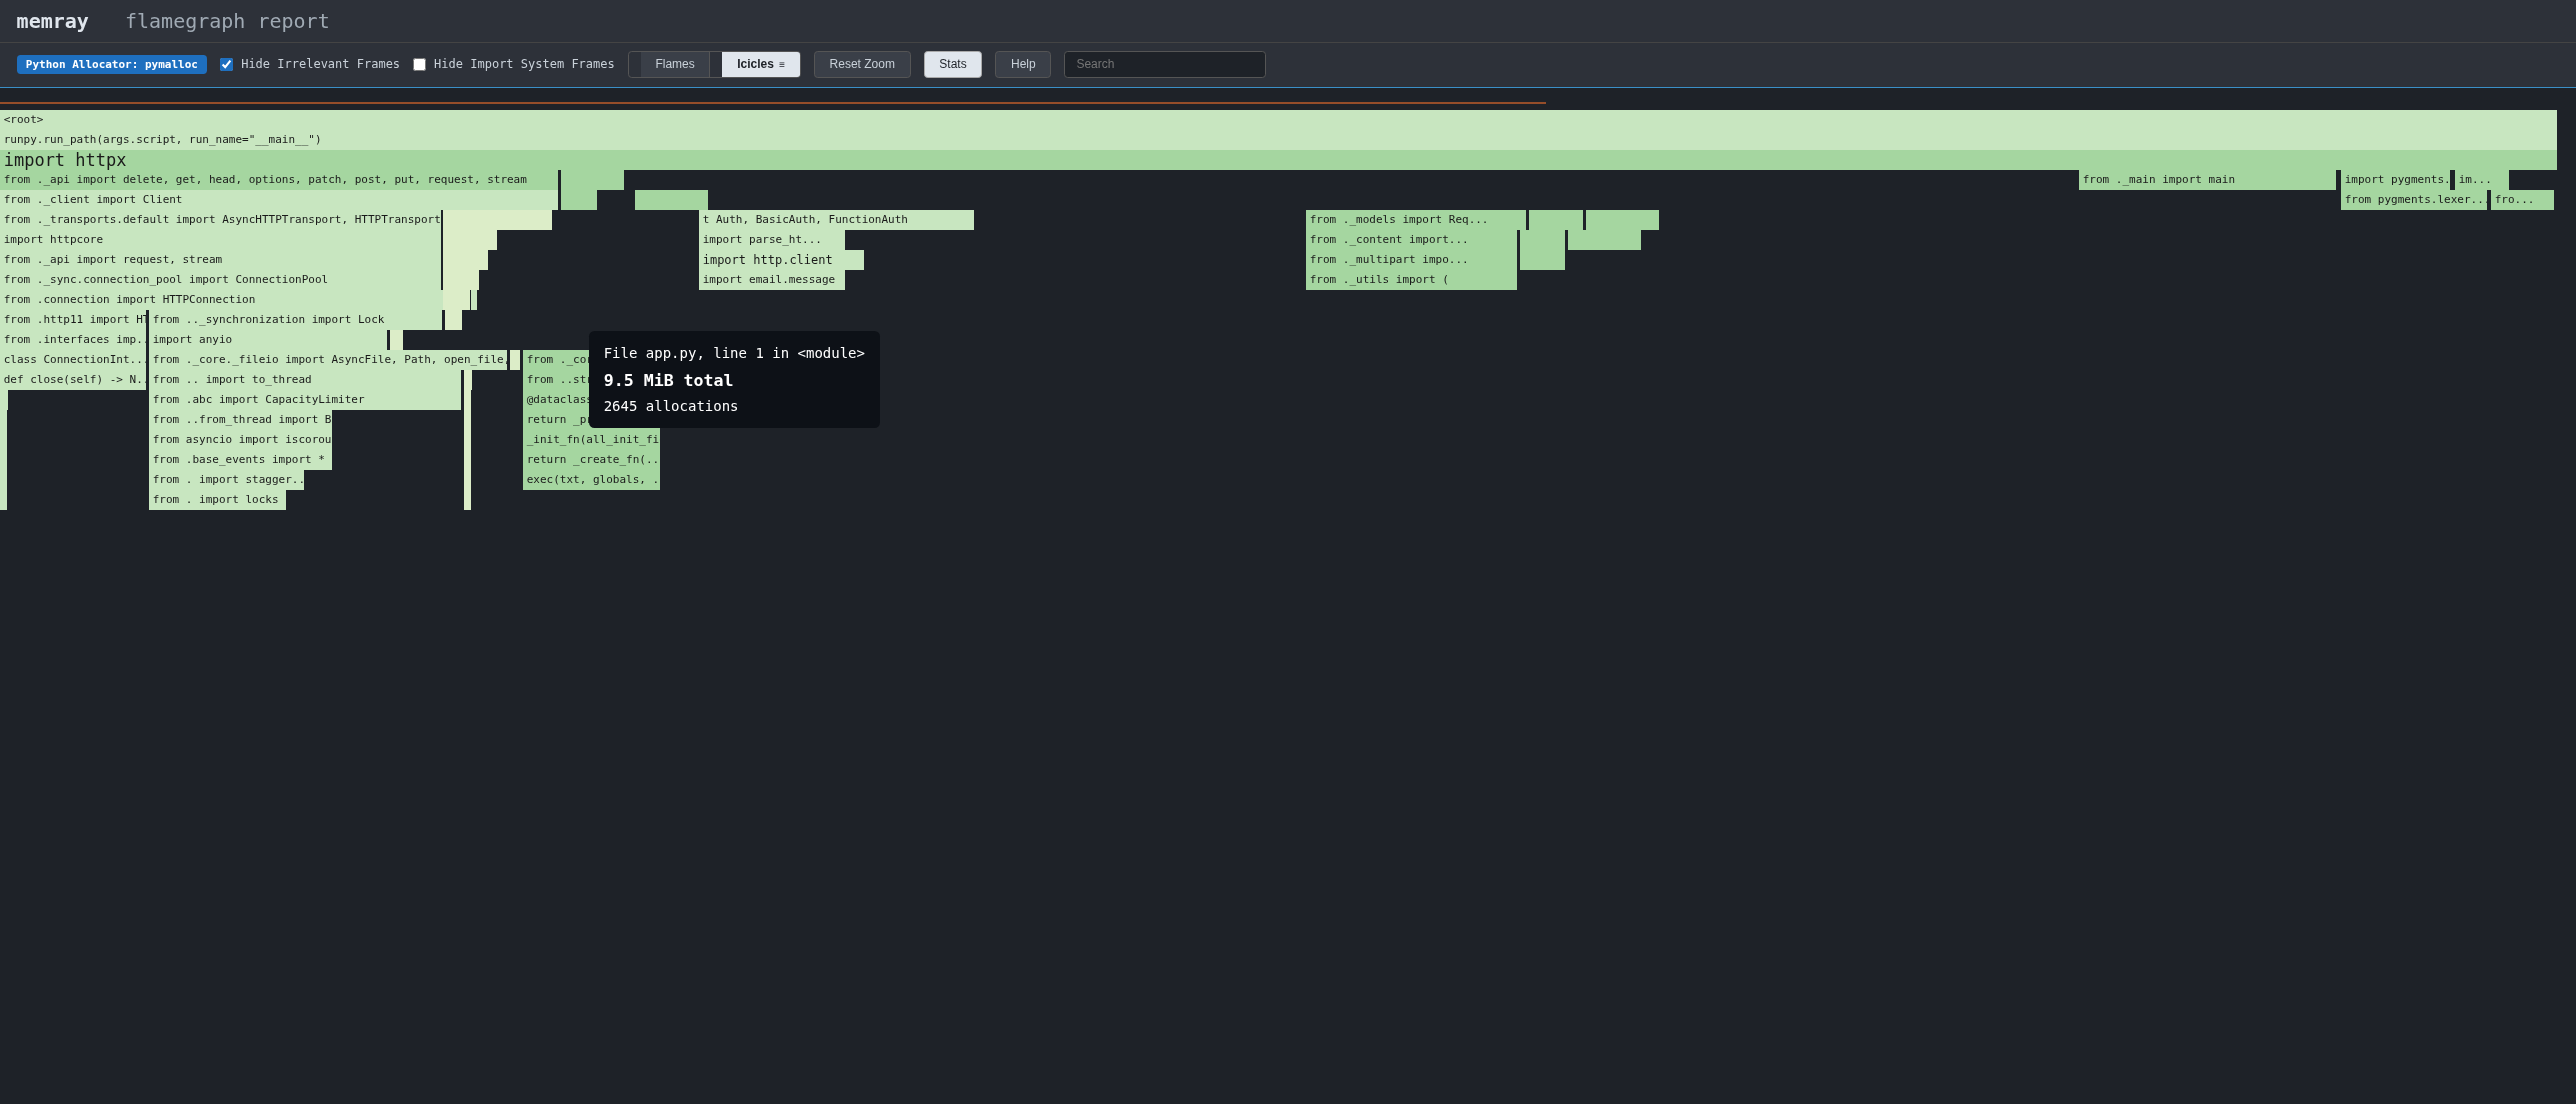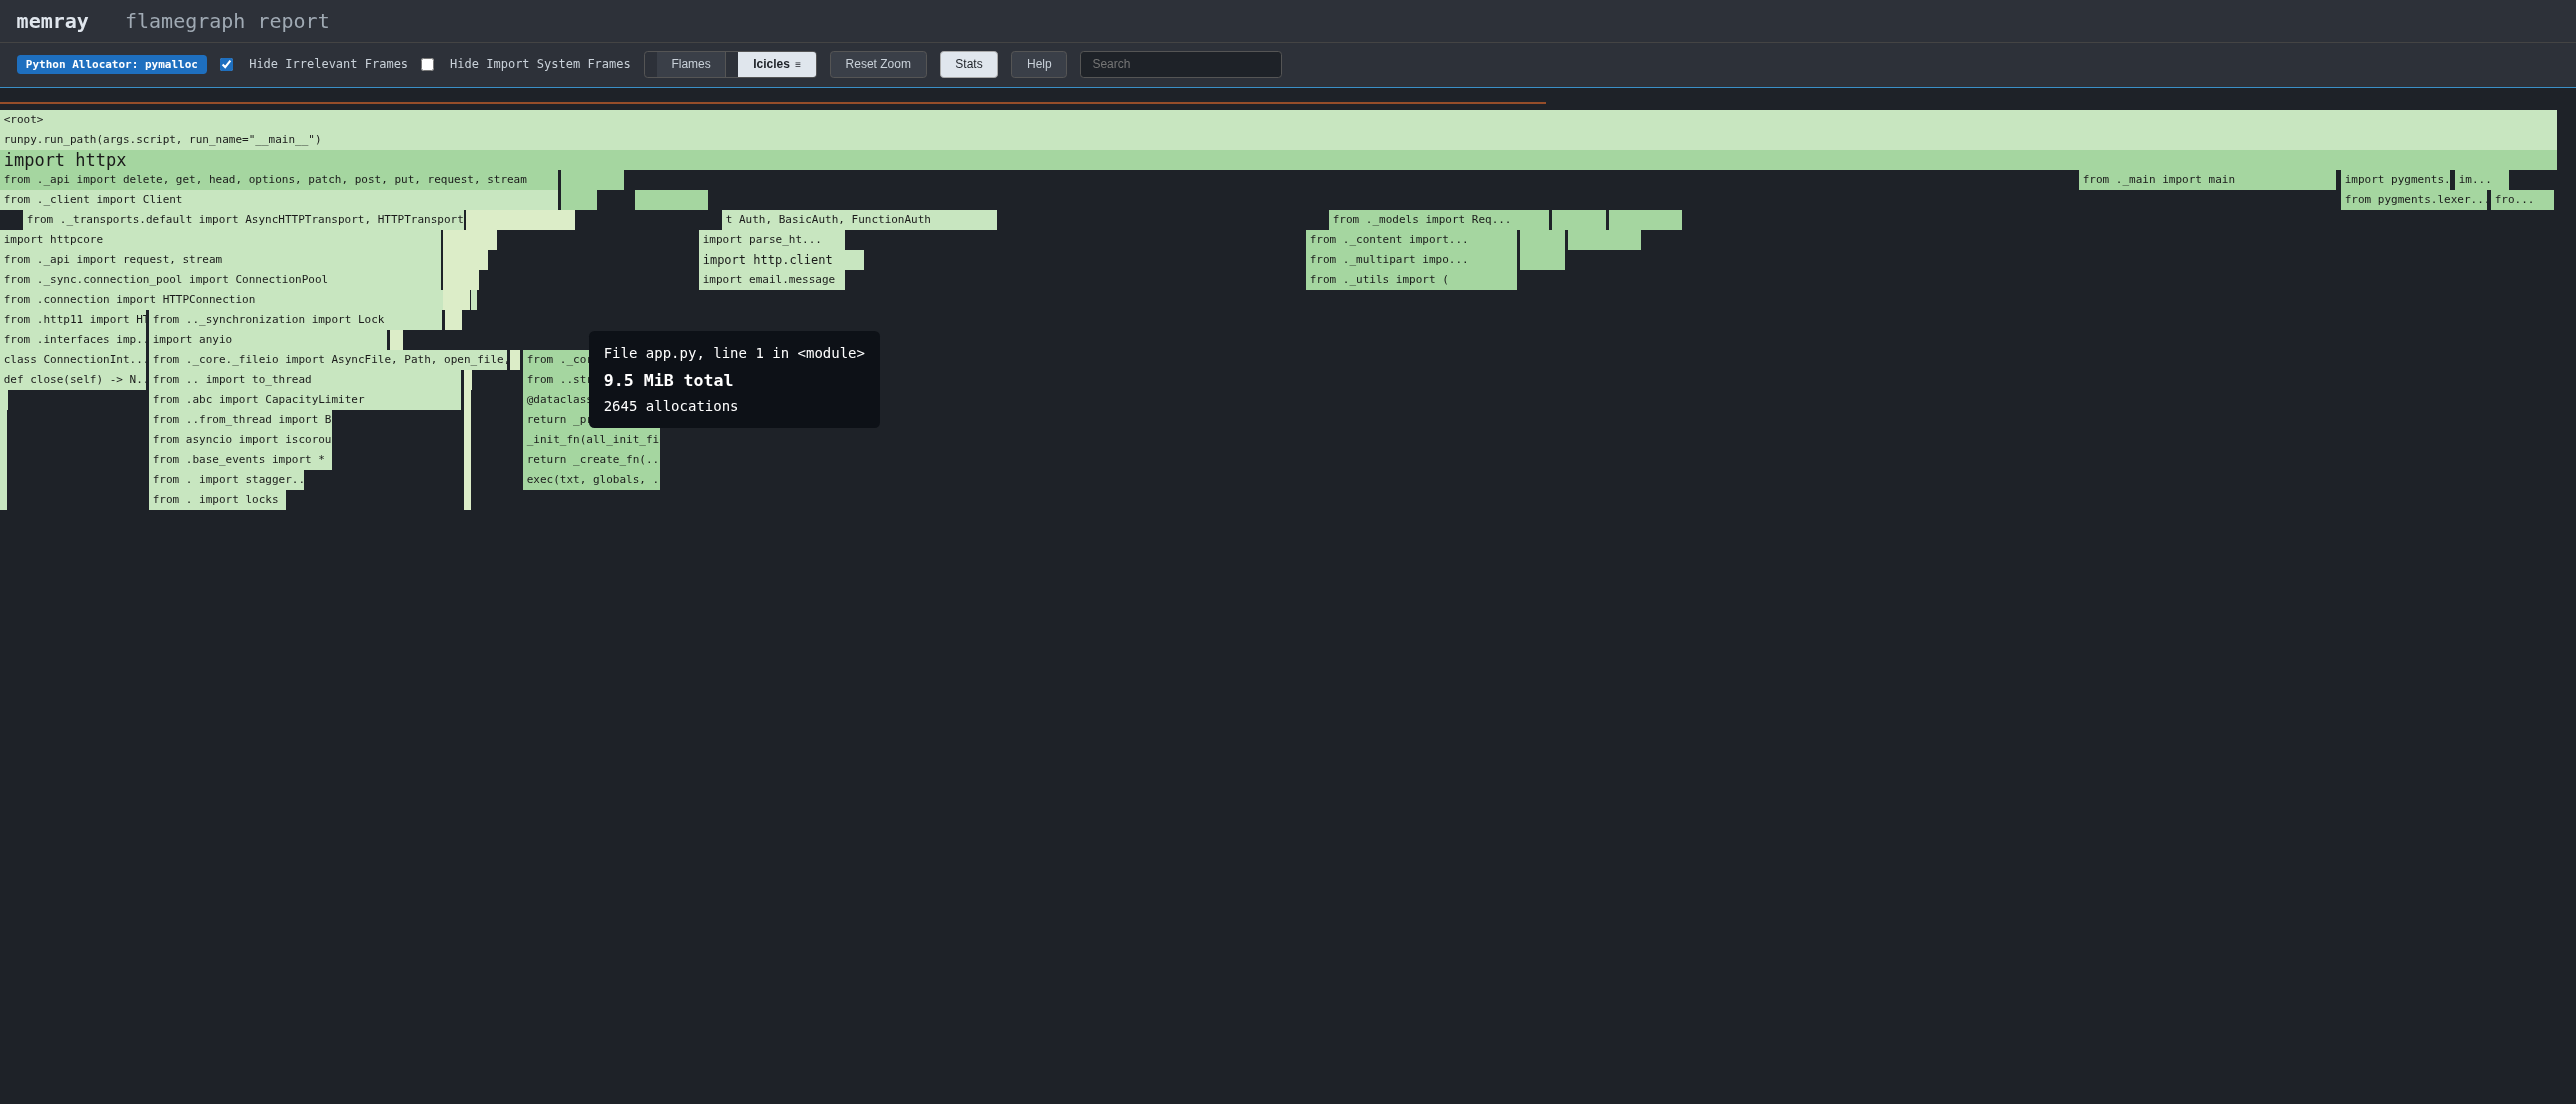--- a/index.html
+++ b/index.html
@@ -45,21 +45,21 @@
       color: #fff;
       border-radius: 3.7px;
       padding: 2.8px 9.2px;
       font-size: 11px;
       font-weight: 600;
       white-space: nowrap;
     }
     .checkbox-label {
       display: flex;
       align-items: flex-end;
-      gap: 16px;
+      gap: 8px;
       color: #c9d1d9;
       font-size: 12px;
       cursor: pointer;
       white-space: nowrap;
     }
     .checkbox-label input[type=checkbox] {
       width: 13px;
       height: 13px;
       accent-color: #1e6fbf;
     }
@@ -247,21 +247,21 @@
         <div class="fg-block" style="position: absolute; left: 2341px; width: 110px; background: rgb(165, 214, 160); color: rgb(26, 26, 26); font-size: 11px; padding: 0px 3.7px; height: 20px; line-height: 20px; overflow: hidden; white-space: nowrap; text-overflow: ellipsis; cursor: pointer; border-right: 0.9px solid rgb(30, 34, 40);">import pygments.lexers</div>
         <div class="fg-block" style="position: absolute; left: 2455px; width: 55px; background: rgb(165, 214, 160); color: rgb(26, 26, 26); font-size: 11px; padding: 0px 3.7px; height: 20px; line-height: 20px; overflow: hidden; white-space: nowrap; text-overflow: ellipsis; cursor: pointer; border-right: 0.9px solid rgb(30, 34, 40);">im...</div>
       </div>
       <div class="fg-row" style="position: relative; height: 20px; width: 2576px;">
         <div class="fg-block" style="position: absolute; left: 0px; width: 559px; background: rgb(200, 230, 192); color: rgb(26, 26, 26); font-size: 11px; padding: 0px 3.7px; height: 20px; line-height: 20px; overflow: hidden; white-space: nowrap; text-overflow: ellipsis; cursor: pointer; border-right: 0.9px solid rgb(30, 34, 40);">from ._client import Client</div>
         <div class="fg-block" style="position: absolute; left: 561px; width: 37px; background: rgb(165, 214, 160); color: rgb(26, 26, 26); font-size: 11px; padding: 0px 3.7px; height: 20px; line-height: 20px; overflow: hidden; white-space: nowrap; text-overflow: ellipsis; cursor: pointer; border-right: 0.9px solid rgb(30, 34, 40);"></div>
         <div class="fg-block" style="position: absolute; left: 635px; width: 74px; background: rgb(165, 214, 160); color: rgb(26, 26, 26); font-size: 11px; padding: 0px 3.7px; height: 20px; line-height: 20px; overflow: hidden; white-space: nowrap; text-overflow: ellipsis; cursor: pointer; border-right: 0.9px solid rgb(30, 34, 40);"></div>
         <div class="fg-block" style="position: absolute; left: 2341px; width: 147px; background: rgb(165, 214, 160); color: rgb(26, 26, 26); font-size: 11px; padding: 0px 3.7px; height: 20px; line-height: 20px; overflow: hidden; white-space: nowrap; text-overflow: ellipsis; cursor: pointer; border-right: 0.9px solid rgb(30, 34, 40);">from pygments.lexer...</div>
         <div class="fg-block" style="position: absolute; left: 2491px; width: 64px; background: rgb(165, 214, 160); color: rgb(26, 26, 26); font-size: 11px; padding: 0px 3.7px; height: 20px; line-height: 20px; overflow: hidden; white-space: nowrap; text-overflow: ellipsis; cursor: pointer; border-right: 0.9px solid rgb(30, 34, 40);">fro...</div>
       </div>
-      <div class="fg-row" style="position: relative; height: 20px; width: 2432px; margin-left: 23px;">
+      <div class="fg-row" style="position: relative; height: 20px; width: 2432px;">
         <div class="fg-block" style="position: absolute; left: 0px; width: 442px; background: rgb(200, 230, 192); color: rgb(26, 26, 26); font-size: 11px; padding: 0px 3.7px; height: 20px; line-height: 20px; overflow: hidden; white-space: nowrap; text-overflow: ellipsis; cursor: pointer; border-right: 0.9px solid rgb(30, 34, 40);">from ._transports.default import AsyncHTTPTransport, HTTPTransport</div>
         <div class="fg-block" style="position: absolute; left: 443px; width: 110px; background: rgb(220, 237, 200); color: rgb(26, 26, 26); font-size: 11px; padding: 0px 3.7px; height: 20px; line-height: 20px; overflow: hidden; white-space: nowrap; text-overflow: ellipsis; cursor: pointer; border-right: 0.9px solid rgb(30, 34, 40);"></div>
         <div class="fg-block" style="position: absolute; left: 699px; width: 276px; background: rgb(200, 230, 192); color: rgb(26, 26, 26); font-size: 11px; padding: 0px 3.7px; height: 20px; line-height: 20px; overflow: hidden; white-space: nowrap; text-overflow: ellipsis; cursor: pointer; border-right: 0.9px solid rgb(30, 34, 40);">t Auth, BasicAuth, FunctionAuth</div>
         <div class="fg-block" style="position: absolute; left: 1306px; width: 221px; background: rgb(165, 214, 160); color: rgb(26, 26, 26); font-size: 11px; padding: 0px 3.7px; height: 20px; line-height: 20px; overflow: hidden; white-space: nowrap; text-overflow: ellipsis; cursor: pointer; border-right: 0.9px solid rgb(30, 34, 40);">from ._models import Req...</div>
         <div class="fg-block" style="position: absolute; left: 1529px; width: 55px; background: rgb(165, 214, 160); color: rgb(26, 26, 26); font-size: 11px; padding: 0px 3.7px; height: 20px; line-height: 20px; overflow: hidden; white-space: nowrap; text-overflow: ellipsis; cursor: pointer; border-right: 0.9px solid rgb(30, 34, 40);"></div>
         <div class="fg-block" style="position: absolute; left: 1586px; width: 74px; background: rgb(165, 214, 160); color: rgb(26, 26, 26); font-size: 11px; padding: 0px 3.7px; height: 20px; line-height: 20px; overflow: hidden; white-space: nowrap; text-overflow: ellipsis; cursor: pointer; border-right: 0.9px solid rgb(30, 34, 40);"></div>
       </div>
       <div class="fg-row" style="position: relative; height: 20px; width: 2576px;">
         <div class="fg-block" style="position: absolute; left: 0px; width: 442px; background: rgb(200, 230, 192); color: rgb(26, 26, 26); font-size: 11px; padding: 0px 3.7px; height: 20px; line-height: 20px; overflow: hidden; white-space: nowrap; text-overflow: ellipsis; cursor: pointer; border-right: 0.9px solid rgb(30, 34, 40);">import httpcore</div>
         <div class="fg-block" style="position: absolute; left: 443px; width: 55px; background: rgb(220, 237, 200); color: rgb(26, 26, 26); font-size: 11px; padding: 0px 3.7px; height: 20px; line-height: 20px; overflow: hidden; white-space: nowrap; text-overflow: ellipsis; cursor: pointer; border-right: 0.9px solid rgb(30, 34, 40);"></div>

